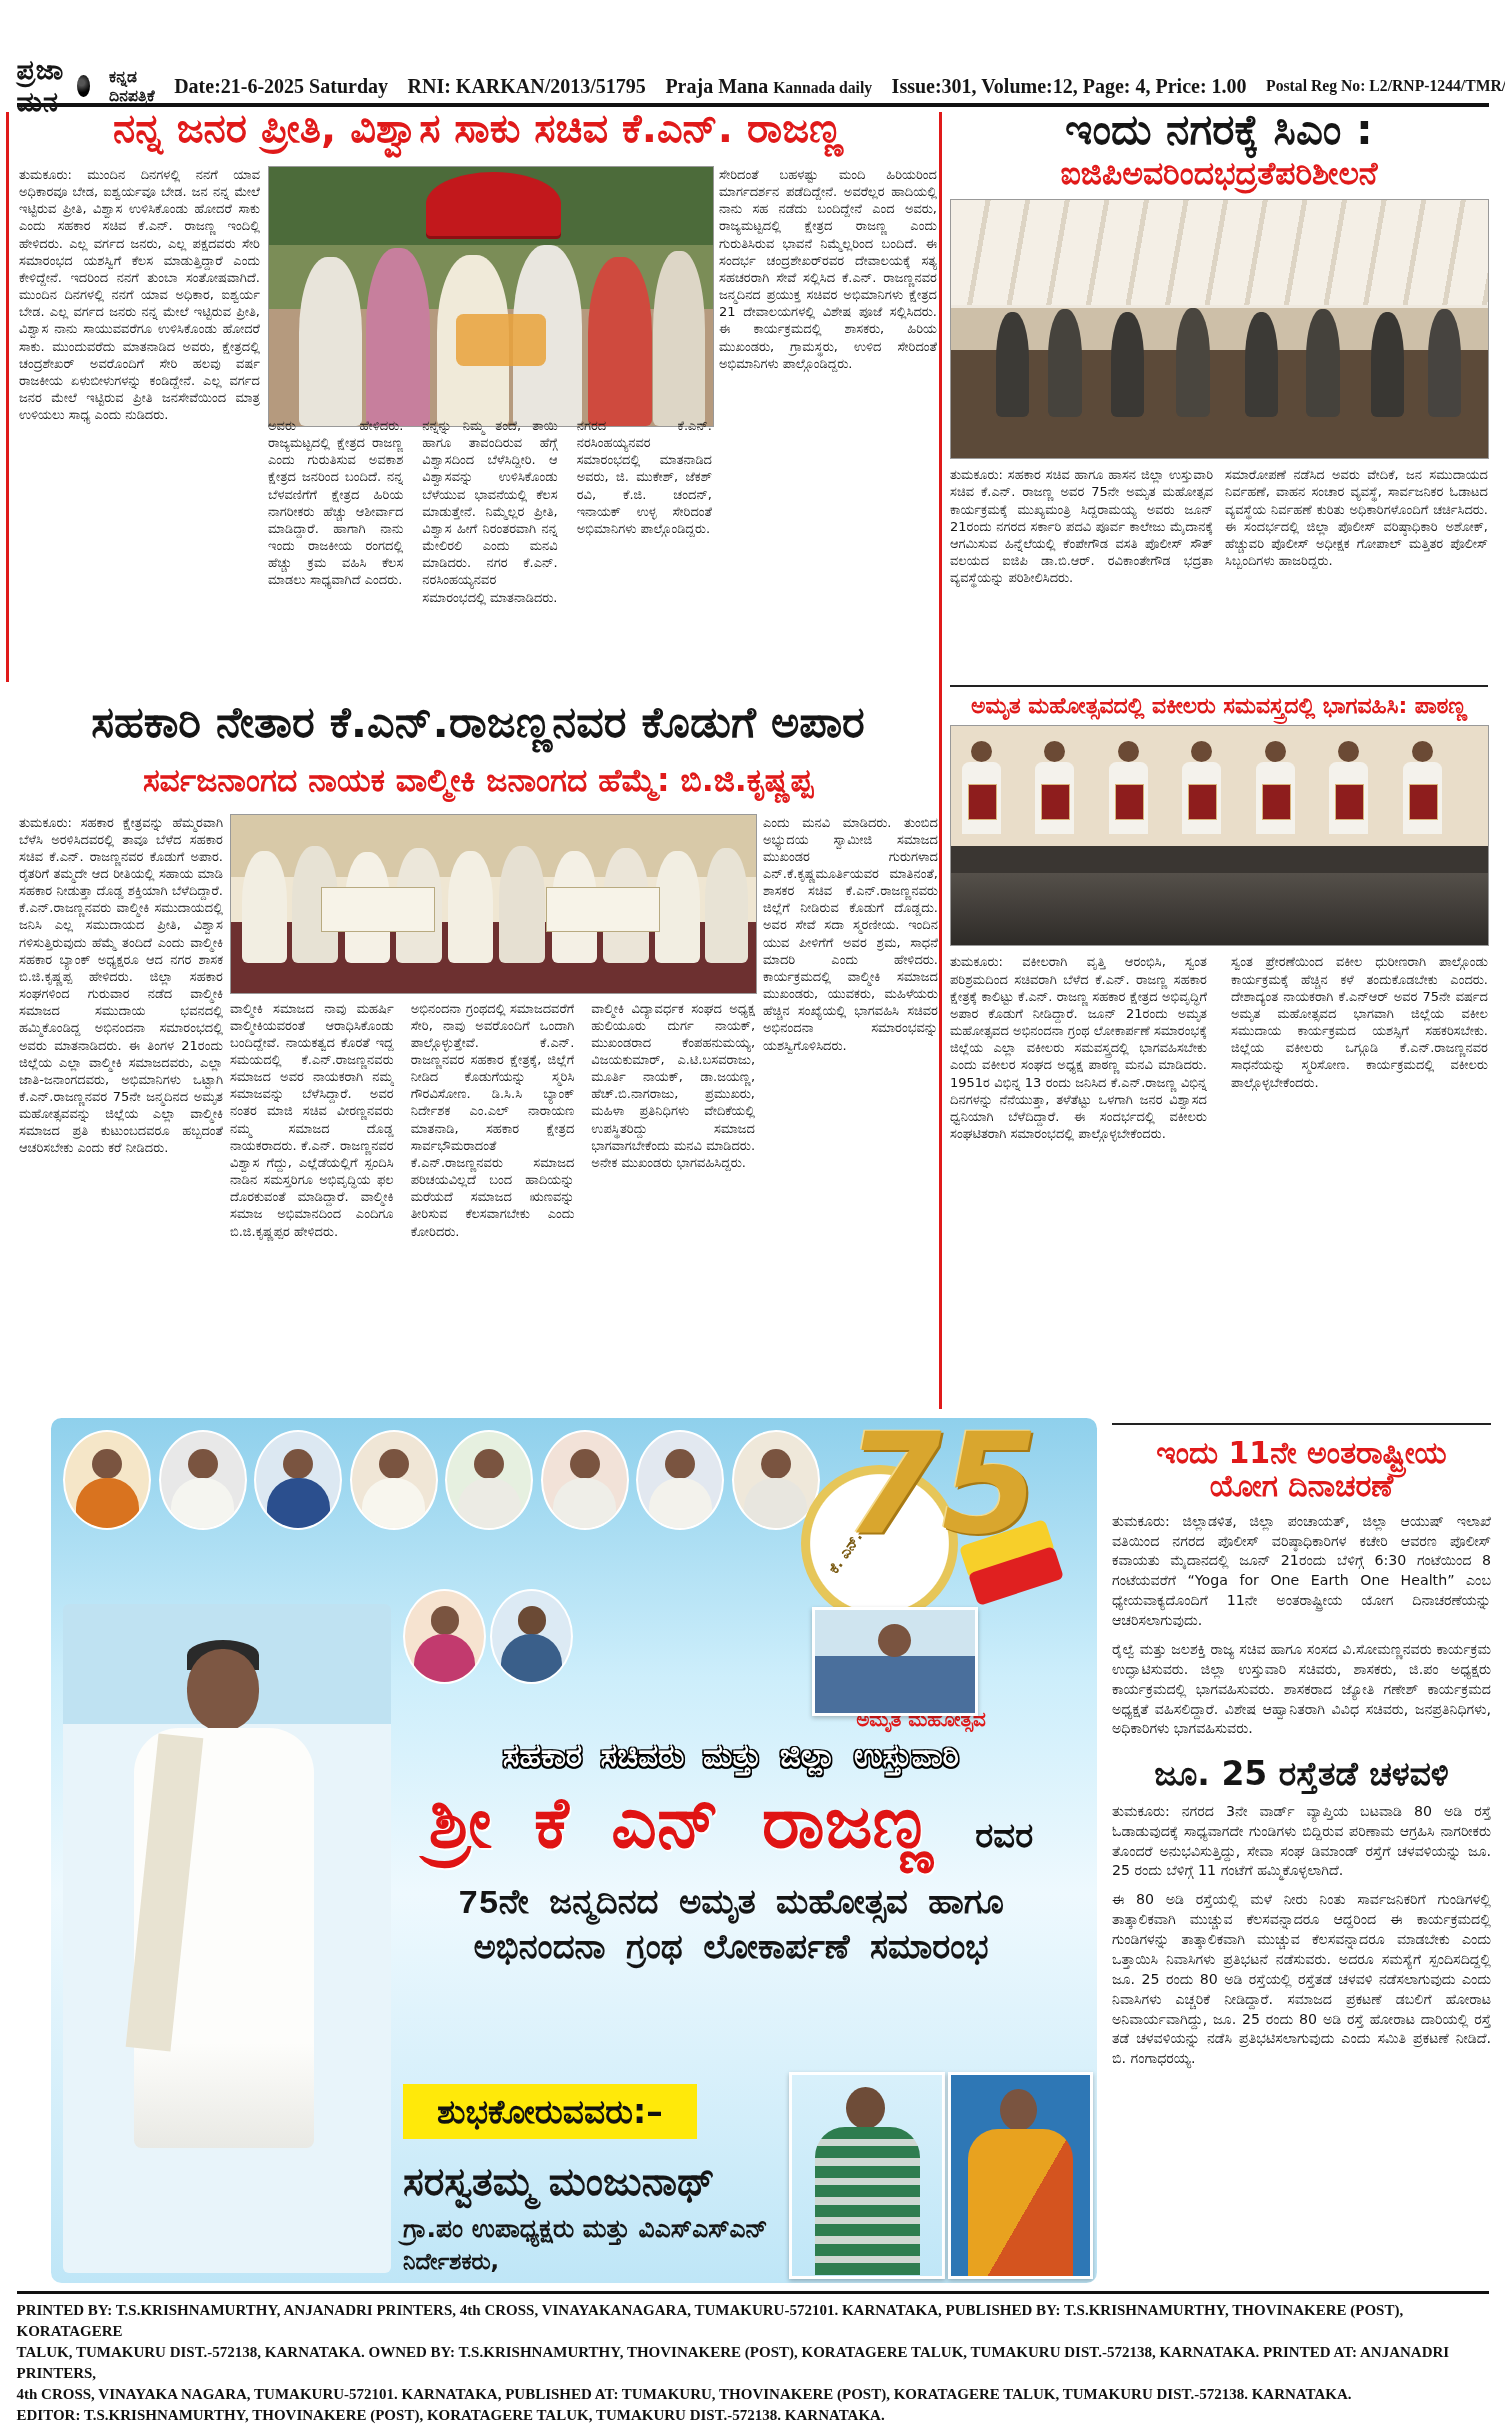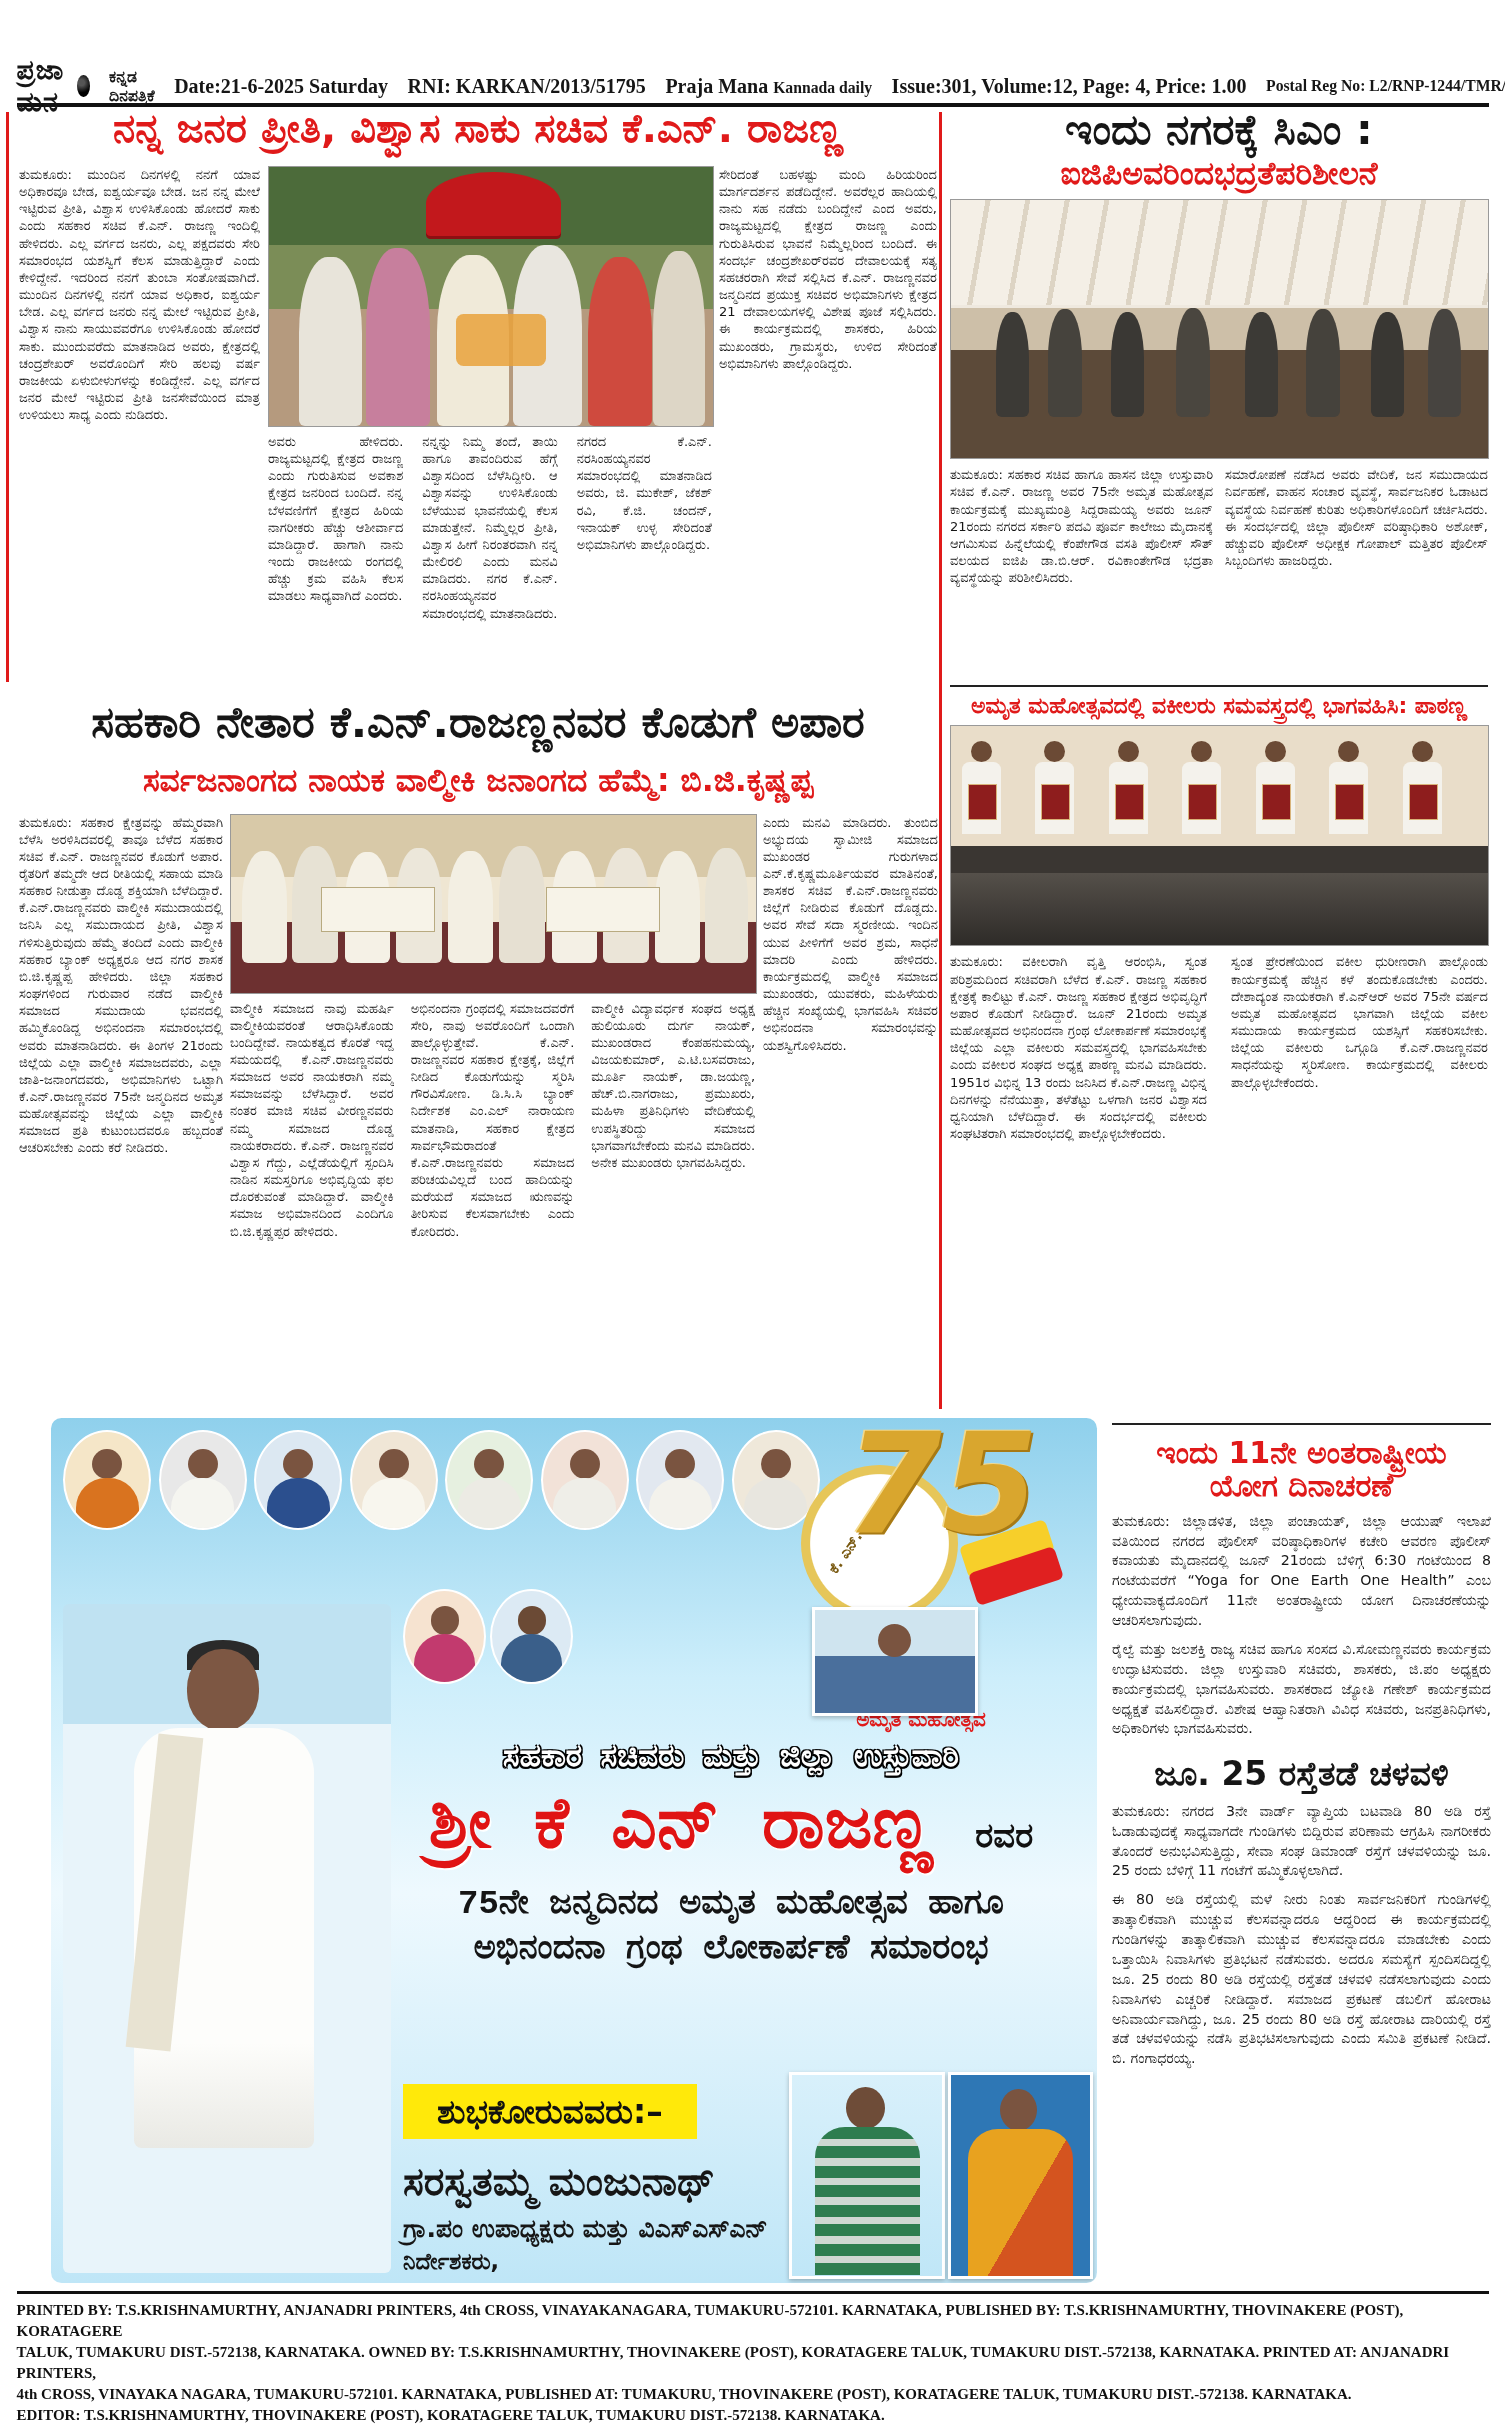--- a/index.html
+++ b/index.html
@@ -23,21 +23,21 @@
   .leftrule{position:absolute;top:112px;left:6px;width:3px;height:570px;background:#e01a1a;}
   .photo{position:relative;overflow:hidden;border:0.7px solid #999;}
   .fig{position:absolute;border-radius:45% 45% 6px 6px;}
   
   .left-sec{position:absolute;left:19px;top:106px;width:918px;}
   .a1-h{font-size:40px;height:54px;}
   .article1{position:relative;height:517px;margin-top:6px;}
   .a1-c1{position:absolute;left:0;top:0;width:241px;height:517px;}
   .a1-photo{position:absolute;left:249px;top:0;width:444px;height:259px;
             background:linear-gradient(180deg,#4c6b3a 0 30%,#7b8d57 30% 55%,#b59a7e 55% 100%);}
-  .a1-mid{position:absolute;left:249px;top:267px;width:444px;height:250px;display:flex;gap:19px;}
+  .a1-mid{position:absolute;left:249px;top:251px;width:444px;height:250px;display:flex;gap:19px;}
   .a1-mid .bodytxt{flex:1;height:250px;}
   .a1-c4{position:absolute;left:700px;top:0;width:218px;height:517px;}
   .a2-h{font-size:43px;margin-top:15px;height:60px;}
   .a2-sub{font-size:31.5px;height:42px;margin-top:4.5px;}
   .article2{position:relative;height:577px;margin-top:9px;}
   .a2-c1{position:absolute;left:0;top:0;width:204px;height:577px;}
   .a2-photo{position:absolute;left:211px;top:0;width:525px;height:178px;
             background:linear-gradient(180deg,#d8c9a8 0 35%,#efe6d2 35% 60%,#6d3030 60% 100%);}
   .a2-mid{position:absolute;left:211px;top:186px;width:525px;height:391px;display:flex;gap:17px;}
   .a2-mid .bodytxt{flex:1;height:391px;}

